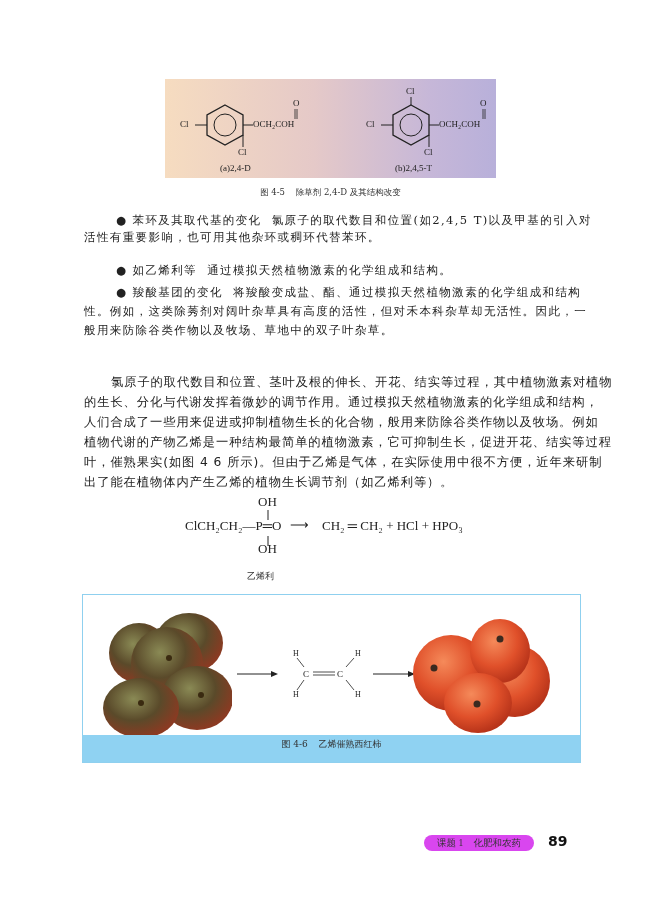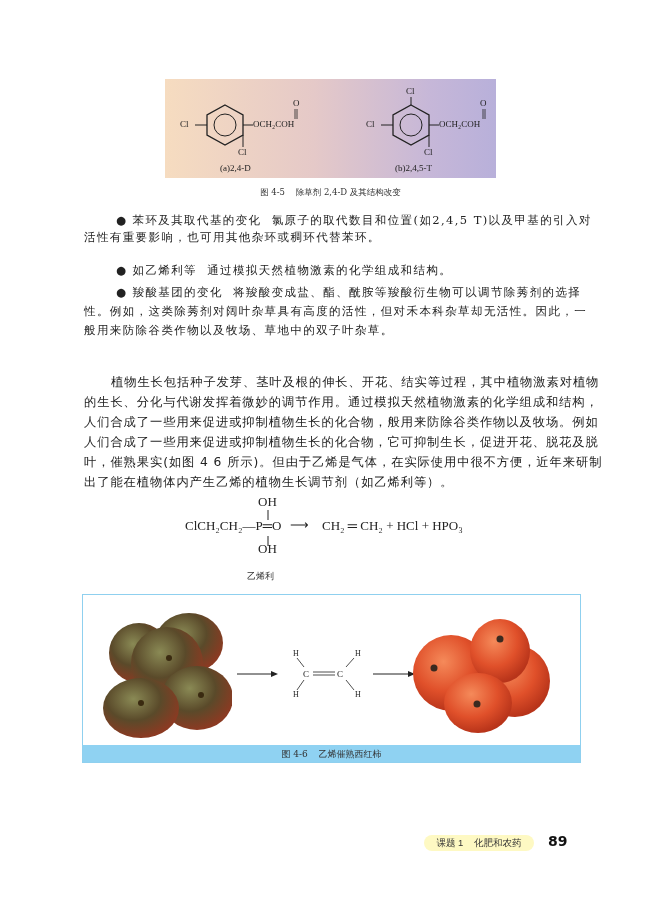--- a/index.html
+++ b/index.html
@@ -17,26 +17,26 @@
   
   .p { position:absolute; font-size:11.5px; letter-spacing:1.4px; line-height:17px; color:#222; }
   .bullet-head { font-weight:normal; }
   .para { position:absolute; font-family:"DejaVu Sans","Liberation Sans",sans-serif; font-size:12.3px; letter-spacing:0.9px; line-height:20px; color:#222; }
 
   
   .eq { position:absolute; font-family:"Liberation Serif", serif; font-size:13px; color:#222; }
 
   
   .fig46 { left:82px; top:594px; width:499px; height:169px; border:1px solid #8fd0ef; box-sizing:border-box; background:#fff; }
-  .fig46-bar { position:absolute; left:0; right:0; bottom:0; height:17px; background:#8fd2f2; text-align:center;
+  .fig46-bar { position:absolute; left:0; right:0; bottom:0; height:27px; background:#8fd2f2; text-align:center;
                font-size:9px; line-height:19px; color:#333; }
   .fig46-bar span { margin:0 4px; }
 
-  .footer-pill { left:424px; top:835px; width:110px; height:16px; border-radius:9px; background:#fef9c3;
-                 font-family:Liberation Sans, sans-serif; font-size:9.5px; line-height:16px; color:#333; text-align:center; }
+  .footer-pill { left:424px; top:835px; width:110px; height:16px; border-radius:9px; background:#d946ef;
+                 font-family:Liberation Serif, serif; font-size:9.5px; line-height:16px; color:#333; text-align:center; }
   .footer-pill span { margin:0 4px; }
   .page-num { left:548px; top:833px; font-family:"DejaVu Sans","Liberation Sans",sans-serif; font-weight:bold; font-size:14px; color:#111; }
 </style>
 </head>
 <body>
 
 <div class="abs fig45">
 
   <svg class="abs" style="left:0;top:0" width="331" height="99">
 
@@ -81,29 +81,29 @@
 </div>
 <div class="p" style="left:84px;top:229px;">活性有重要影响，也可用其他杂环或稠环代替苯环。</div>
 
 <div class="p" style="left:116px;top:262px;">
   <span>●</span>
   <span class="bullet-head">如乙烯利等</span>&nbsp;&nbsp;<span>通过模拟天然植物激素的化学组成和结构。</span>
 </div>
 
 <div class="p" style="left:116px;top:284px;">
   <span>●</span>
-  <span class="bullet-head">羧酸基团的变化</span>&nbsp;&nbsp;<span>将羧酸变成盐、酯、酰胺等羧酸衍生物可以调节除莠剂的选择</span>
+  <span class="bullet-head">羧酸基团的变化</span>&nbsp;&nbsp;<span>将羧酸变成盐、酯、通过模拟天然植物激素的化学组成和结构</span>
 </div>
 <div class="p" style="left:84px;top:303px;">性。例如，这类除莠剂对阔叶杂草具有高度的活性，但对禾本科杂草却无活性。因此，一</div>
 <div class="p" style="left:84px;top:322px;">般用来防除谷类作物以及牧场、草地中的双子叶杂草。</div>
 
-<div class="para" style="left:111px;top:372px;">植物生长包括种子发芽、茎叶及根的伸长、开花、结实等过程，其中植物激素对植物</div>
+<div class="para" style="left:111px;top:372px;">氯原子的取代数目和位置、茎叶及根的伸长、开花、结实等过程，其中植物激素对植物</div>
 <div class="para" style="left:84px;top:392px;">的生长、分化与代谢发挥着微妙的调节作用。通过模拟天然植物激素的化学组成和结构，</div>
 <div class="para" style="left:84px;top:412px;">人们合成了一些用来促进或抑制植物生长的化合物，般用来防除谷类作物以及牧场。例如</div>
-<div class="para" style="left:84px;top:432px;">人们合成了一些用来促进或抑制植物生长的化合物，它可抑制生长，促进开花、脱花及脱</div>
+<div class="para" style="left:84px;top:432px;">植物代谢的产物乙烯是一种结构最简单的植物激素，它可抑制生长，促进开花、结实等过程</div>
 <div class="para" style="left:84px;top:452px;">叶，催熟果实(如图 4 6 所示)。但由于乙烯是气体，在实际使用中很不方便，近年来研制</div>
 <div class="para" style="left:84px;top:472px;">出了能在植物体内产生乙烯的植物生长调节剂（如乙烯利等）。</div>
 
 <div class="eq" style="left:258px;top:494px;">OH</div>
 <svg class="abs" style="left:266px;top:508px" width="4" height="40">
   <line x1="2" y1="2" x2="2" y2="12" stroke="#222" stroke-width="1"></line>
   <line x1="2" y1="28" x2="2" y2="38" stroke="#222" stroke-width="1"></line>
 </svg>
 <div class="eq" style="left:185px;top:518px;">ClCH₂CH₂—P═O</div>
 <div class="eq" style="left:290px;top:517px;">⟶</div>

